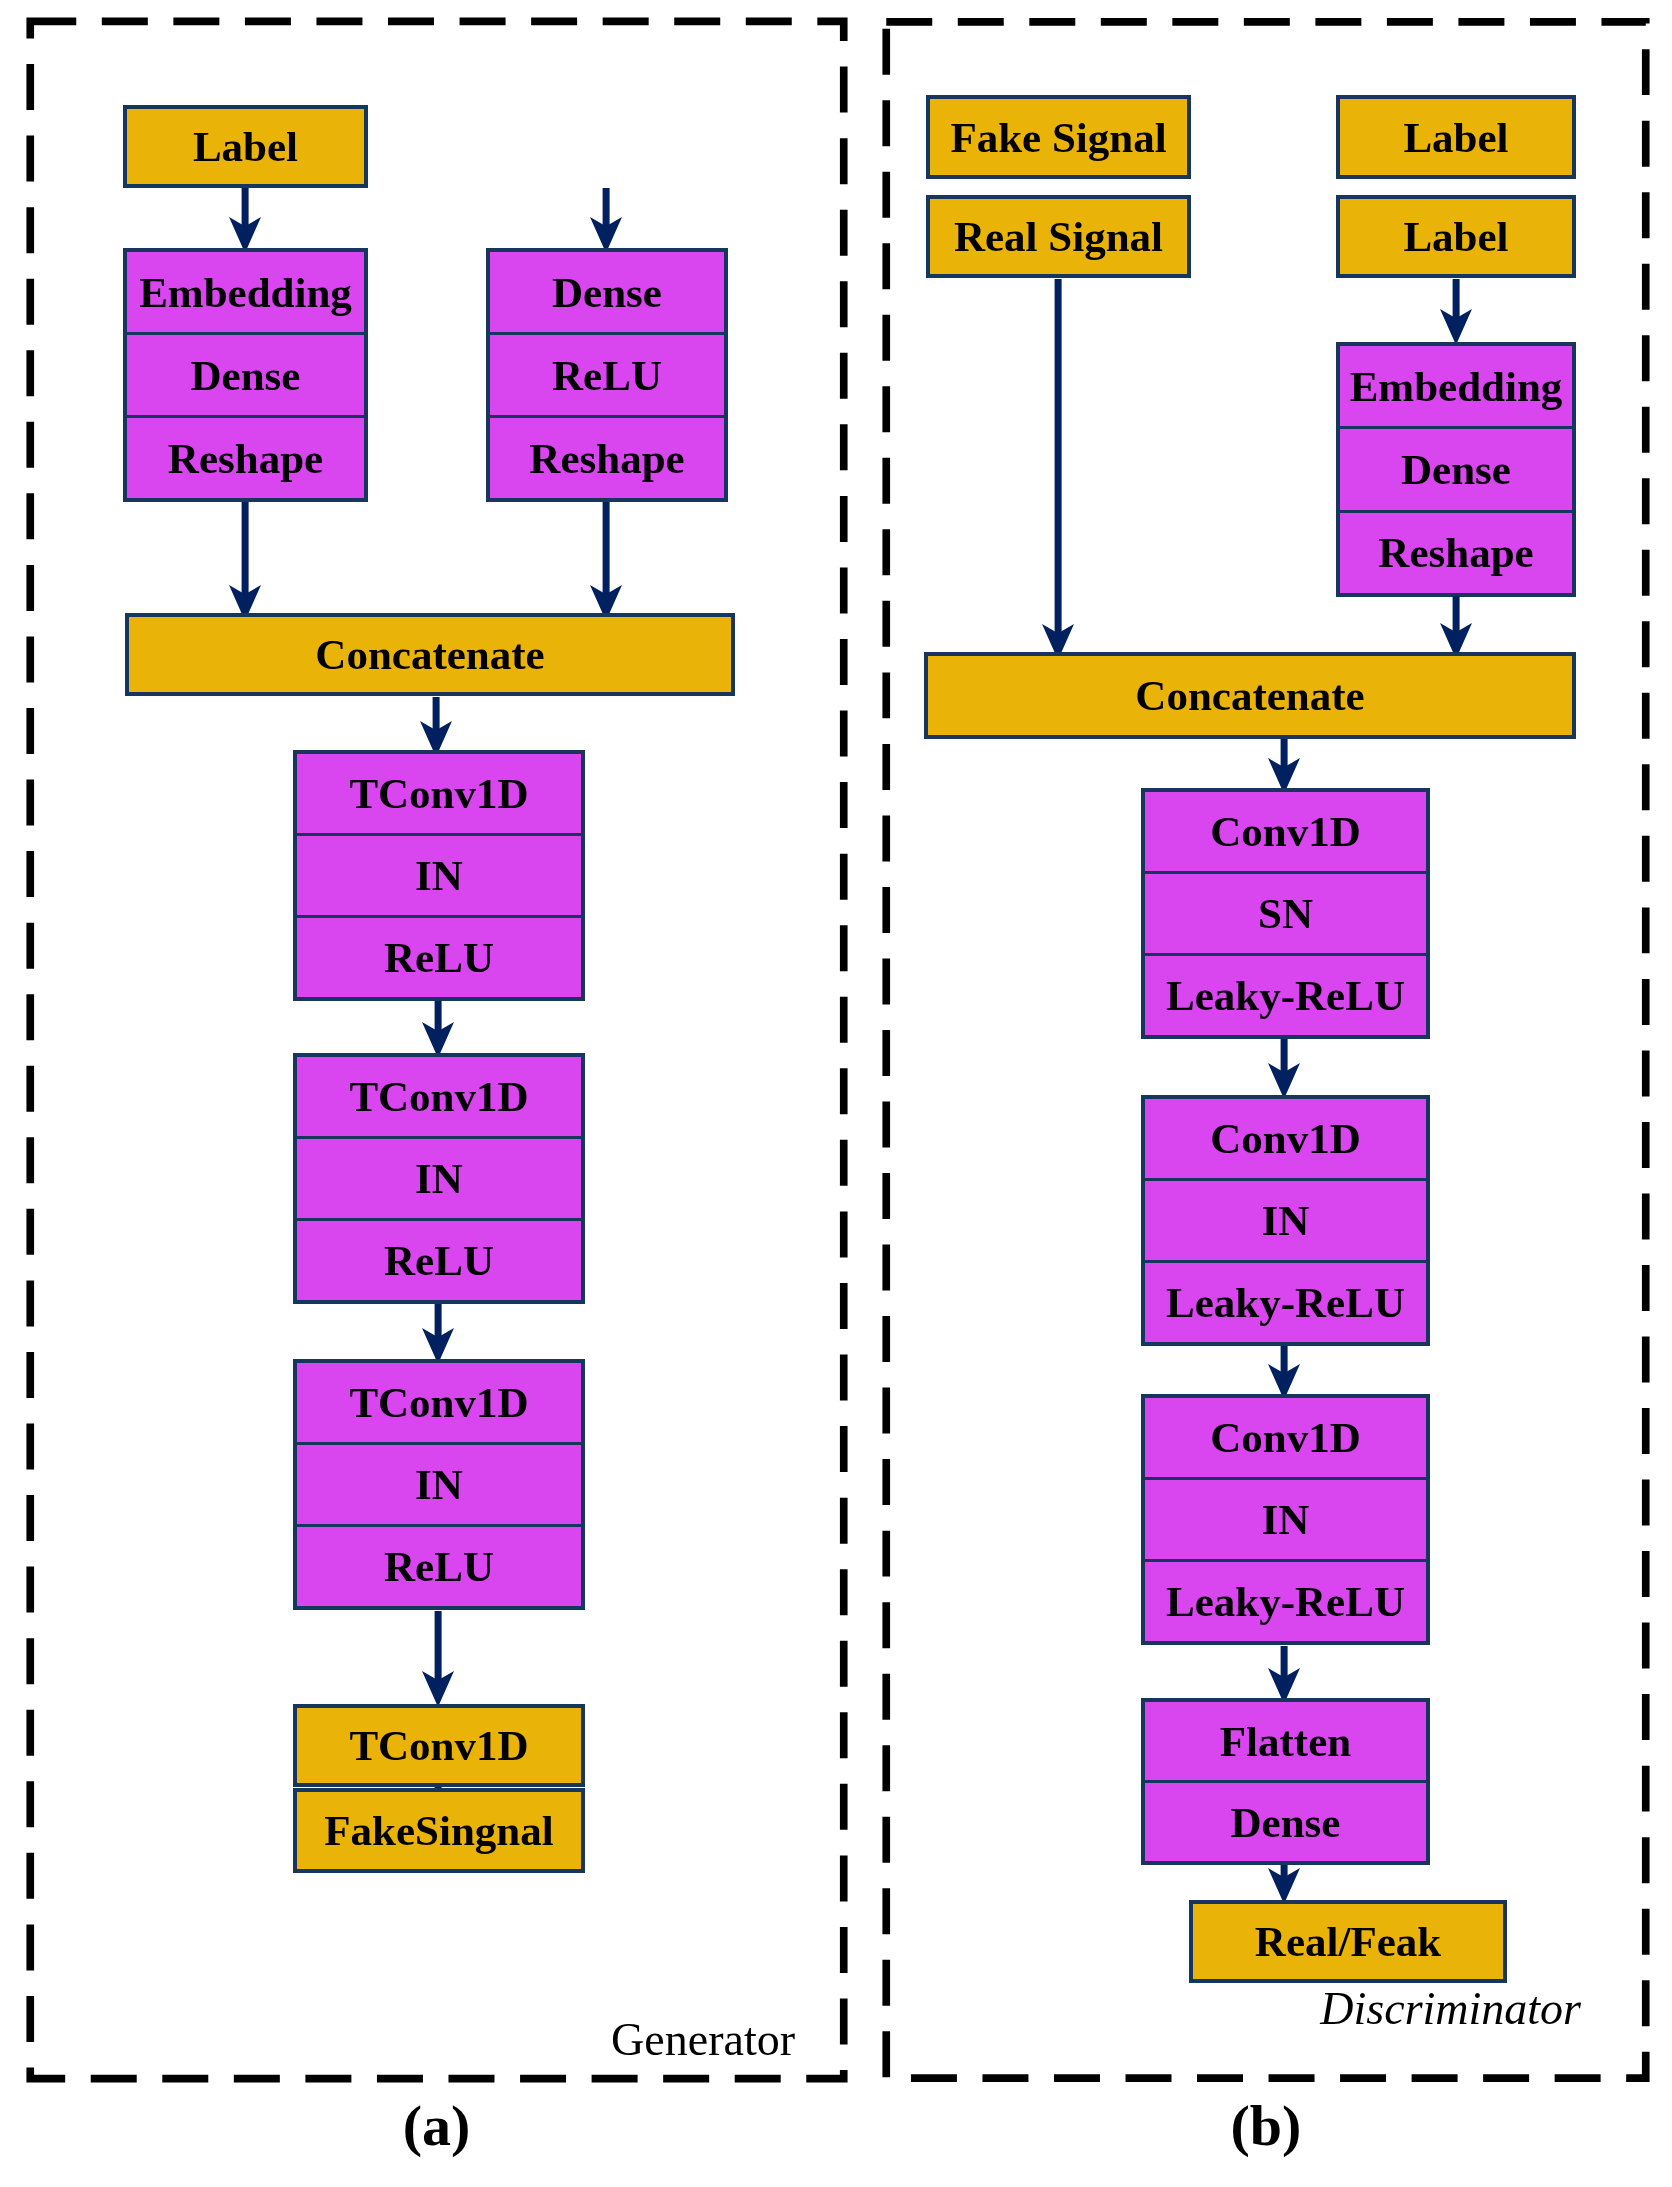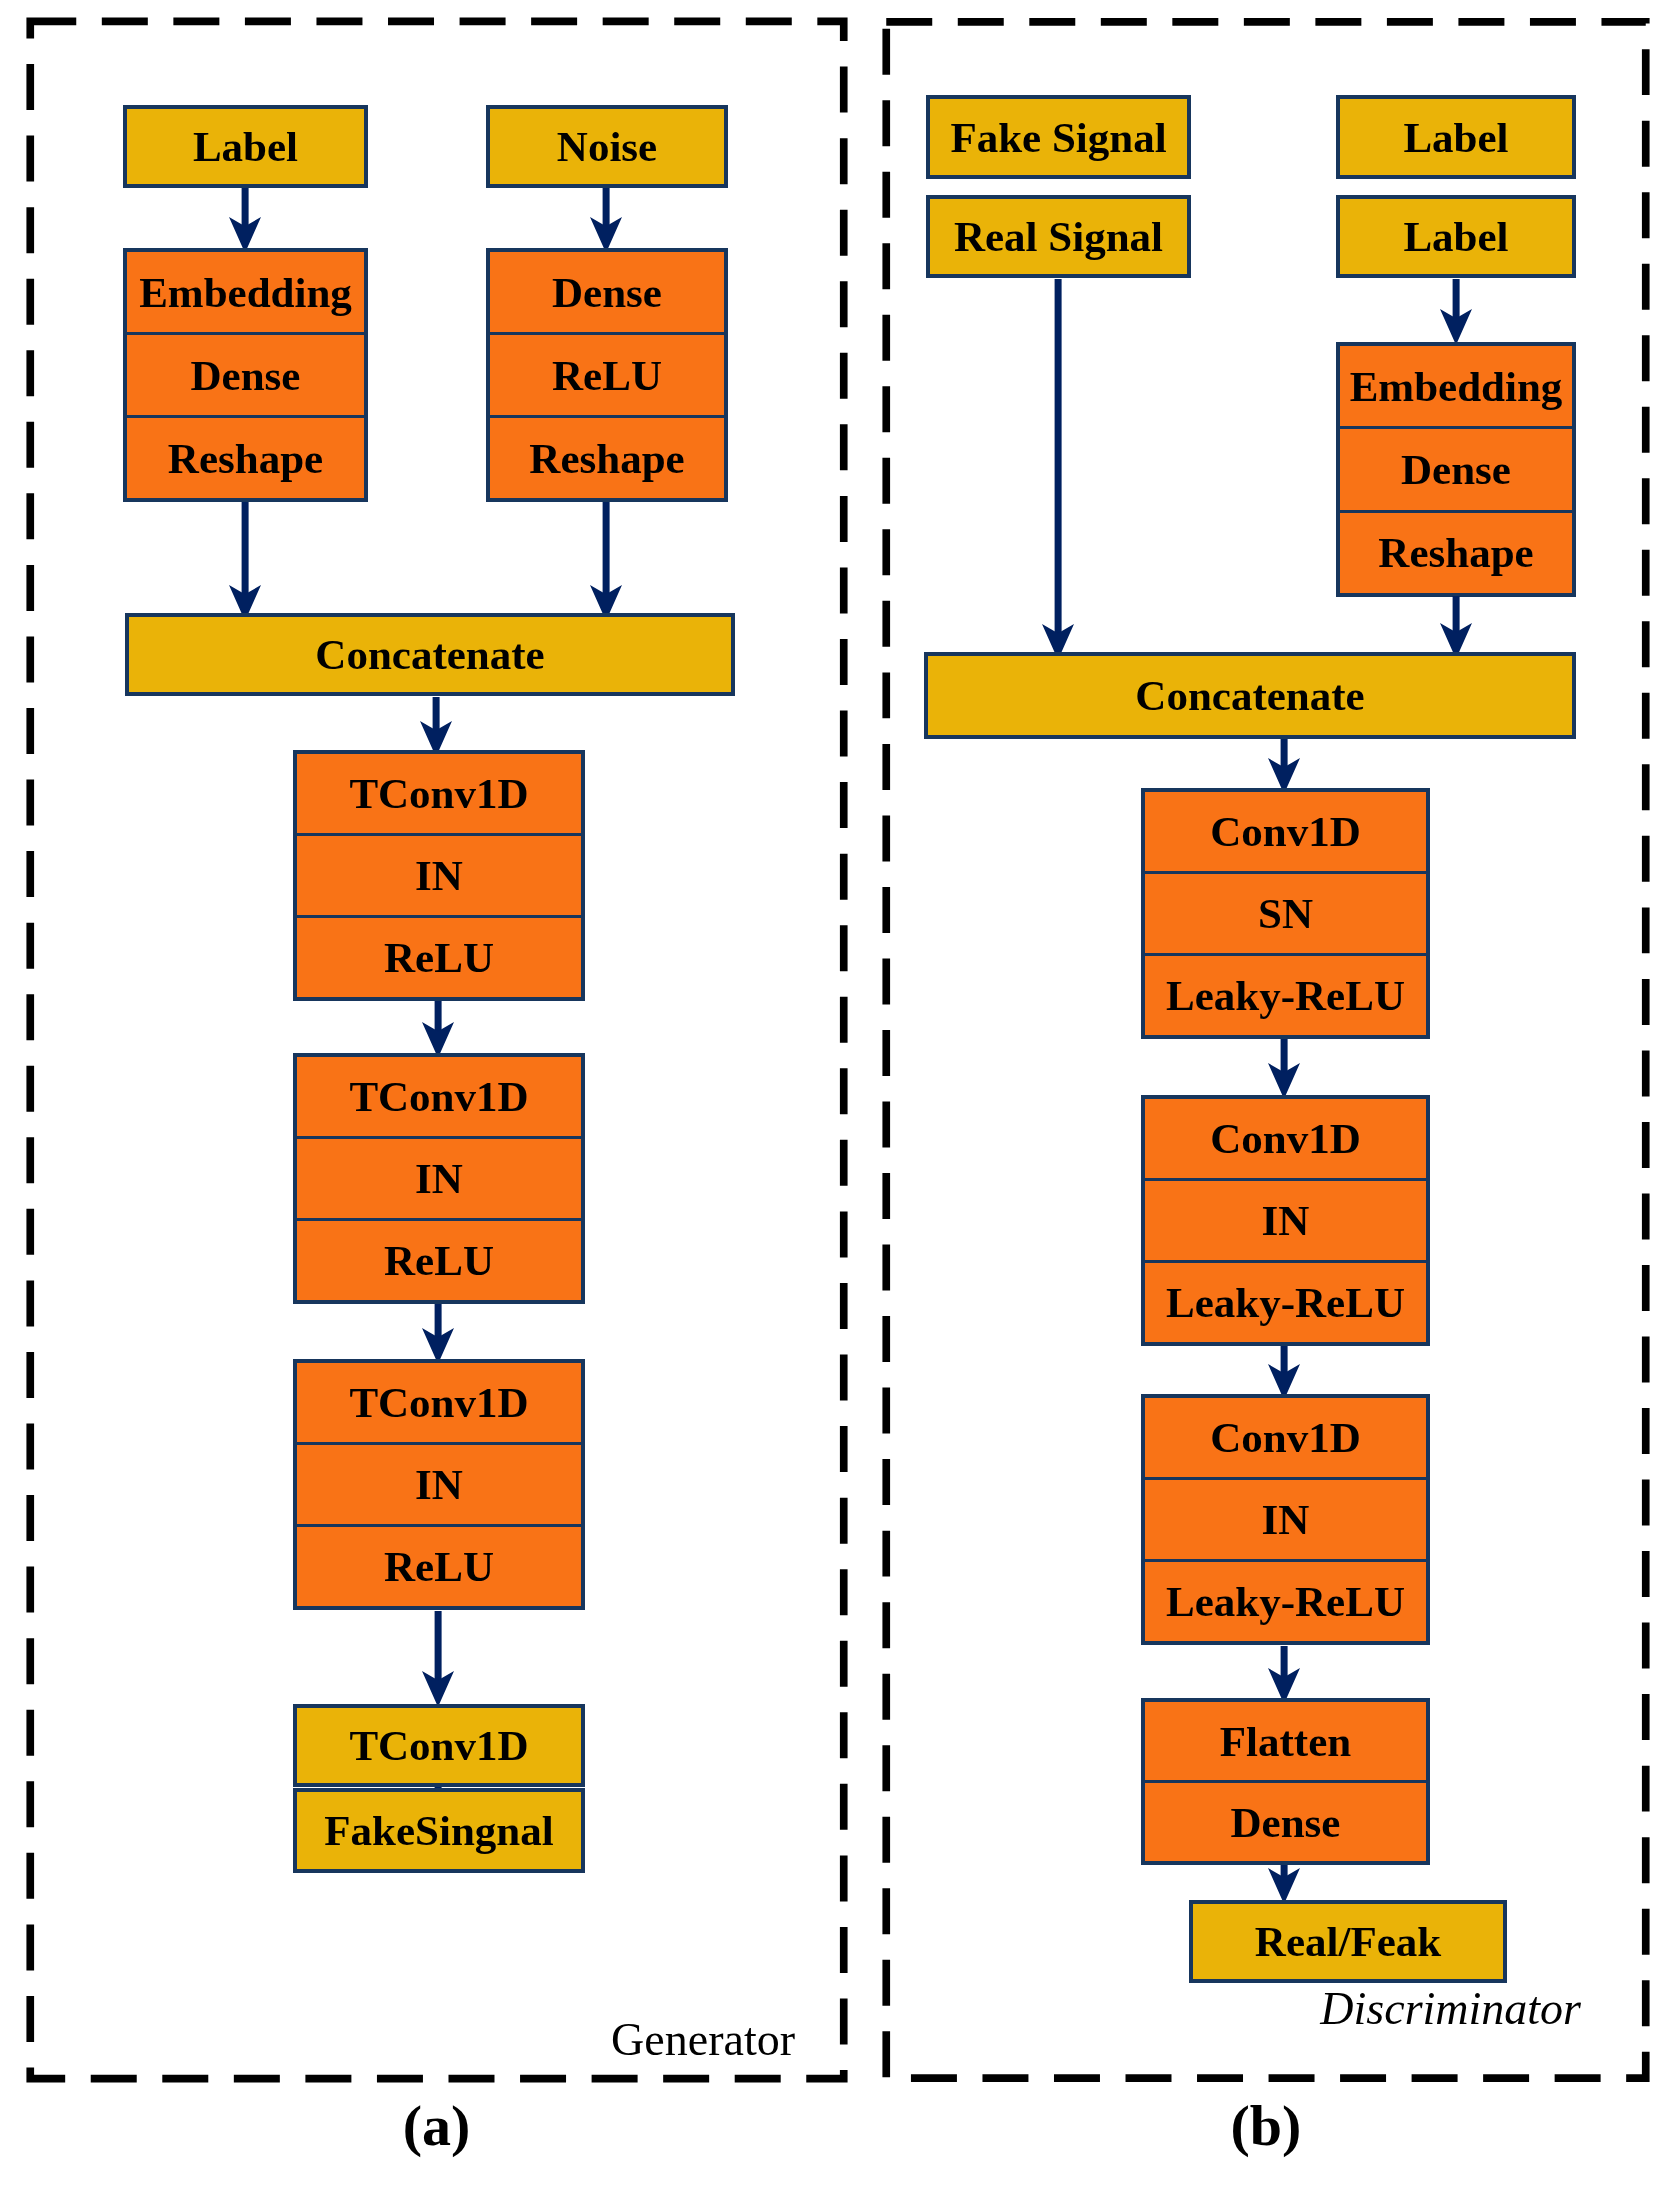--- a/index.html
+++ b/index.html
@@ -22,21 +22,21 @@
     border:4.3px solid var(--box-border);
     background:#eab308;
     display:flex;align-items:center;justify-content:center;
     font-weight:bold;font-size:43px;color:var(--text);
     line-height:1;box-sizing:border-box;
     text-align:center;
   }
   .stack{
     position:absolute;
     border:4.3px solid var(--box-border);
-    background:#f97316;
+    background:#d946ef;
     display:flex;flex-direction:column;
     box-sizing:border-box;
   }
   .cell{
     flex:1;
     display:flex;align-items:center;justify-content:center;
     font-weight:bold;font-size:43px;color:var(--text);
     line-height:1;
   }
   .cell + .cell{border-top:3.4px solid var(--box-border);}
@@ -65,21 +65,20 @@
 <body>
 
 <div class="page">
 
   <svg class="frame-svg" style="left:25.6px;top:17px;" width="822" height="2066" viewBox="0 0 965 2425">
     <rect x="5" y="5" width="955" height="2415" fill="none" stroke="#000000" stroke-width="9" stroke-dasharray="54 30"></rect>
   </svg>
 
   <div class="box" style="left:123px;top:105px;width:245px;height:83px">Label</div>
 
-  <div class="box" style="left:486px;top:105px;width:242px;height:83px">Noise</div>
 
   <div class="arrow" style="left:229px;top:188px;height:65px">
     <i class="shaft"></i>
     <i class="head"></i>
   </div>
 
   <div class="arrow" style="left:590px;top:188px;height:65px">
     <i class="shaft"></i>
     <i class="head"></i>
   </div>

